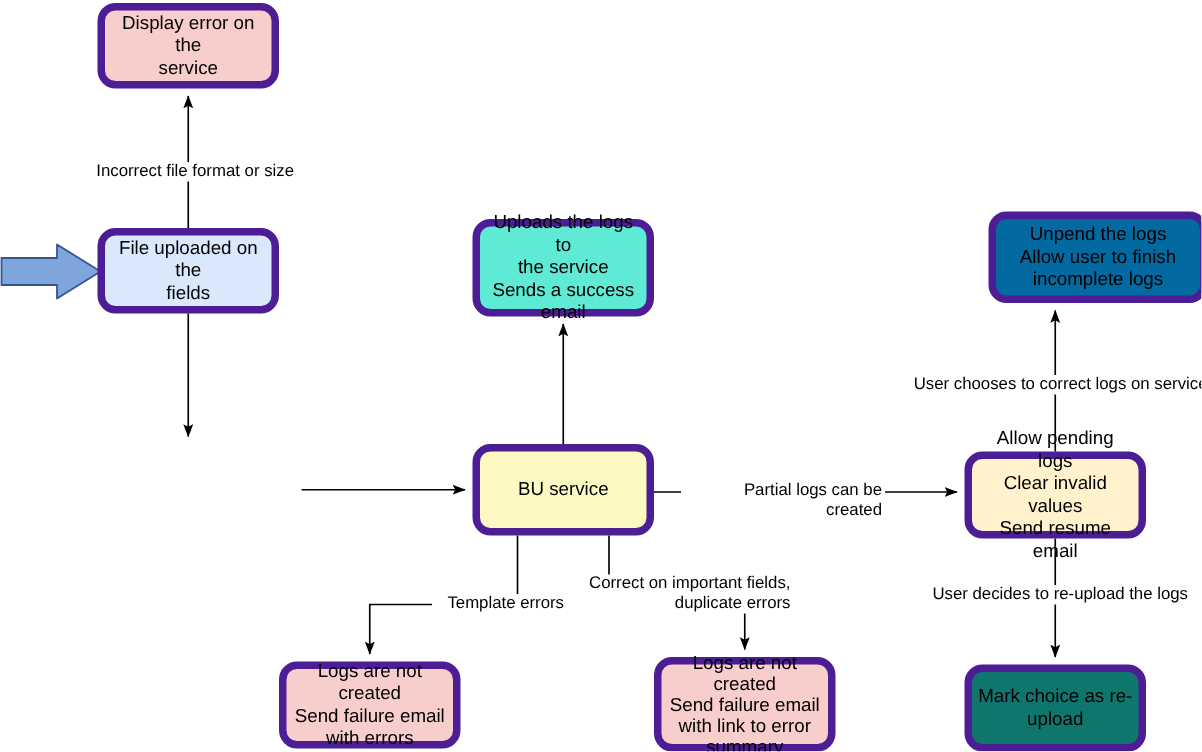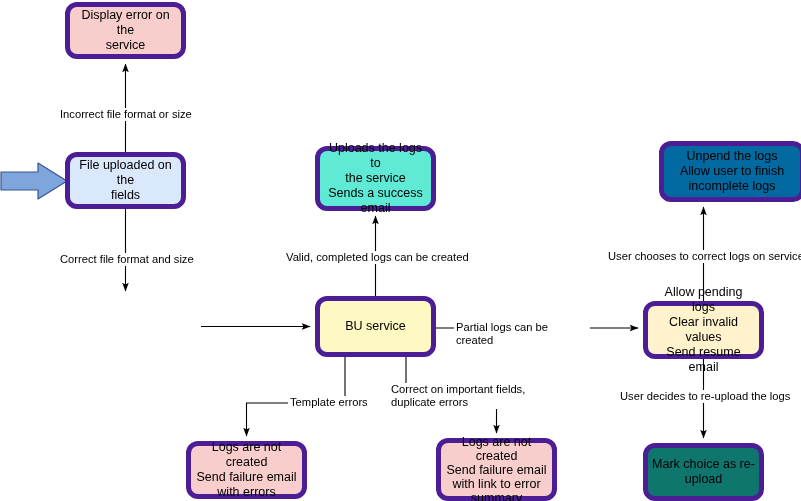--- a/index.html
+++ b/index.html
@@ -37,21 +37,21 @@
     white-space: pre-line;
     padding: 2px 4px;
     background: #ffffff;
     z-index: 2;
   }
   .edge-label {
     position: absolute;
     font-size: 11.2px;
     line-height: 13px;
     color: #000000;
-    text-align: left;
+    text-align: right;
     white-space: pre-line;
     background: #ffffff;
     padding: 0 2px;
     z-index: 3;
   }
 </style>
 </head>
 <body>
 
 <div id="canvas">
@@ -133,23 +133,21 @@
 
   <div class="node" style="left:643px; top:301px; width:121px; height:58px; background:#FFF2CC;">Allow pending logs
 Clear invalid values
 Send resume email</div>
 
   <div class="node" style="left:643px; top:443px; width:121px; height:58px; background:#0f766e;">Mark choice as re-
 upload</div>
 
   <div class="edge-label" style="left:58px; top:108px; width:136px;">Incorrect file format or size</div>
 
-  <div class="edge-label" style="left:58px; top:253px; width:136px;">Correct file format and size</div>
 
-  <div class="edge-label" style="left:284px; top:251px; width:184px;">Valid, completed logs can be created</div>
 
   <div class="edge-label" style="left:454px; top:321px; width:132px;">Partial logs can be created</div>
 
   <div class="edge-label" style="left:288px; top:396px; width:86px;">Template errors</div>
 
   <div class="edge-label" style="left:389px; top:383px; width:136px;">Correct on important fields,
 duplicate errors</div>
 
   <div class="edge-label" style="left:606px; top:250px; width:197px;">User chooses to correct logs on service</div>
 

